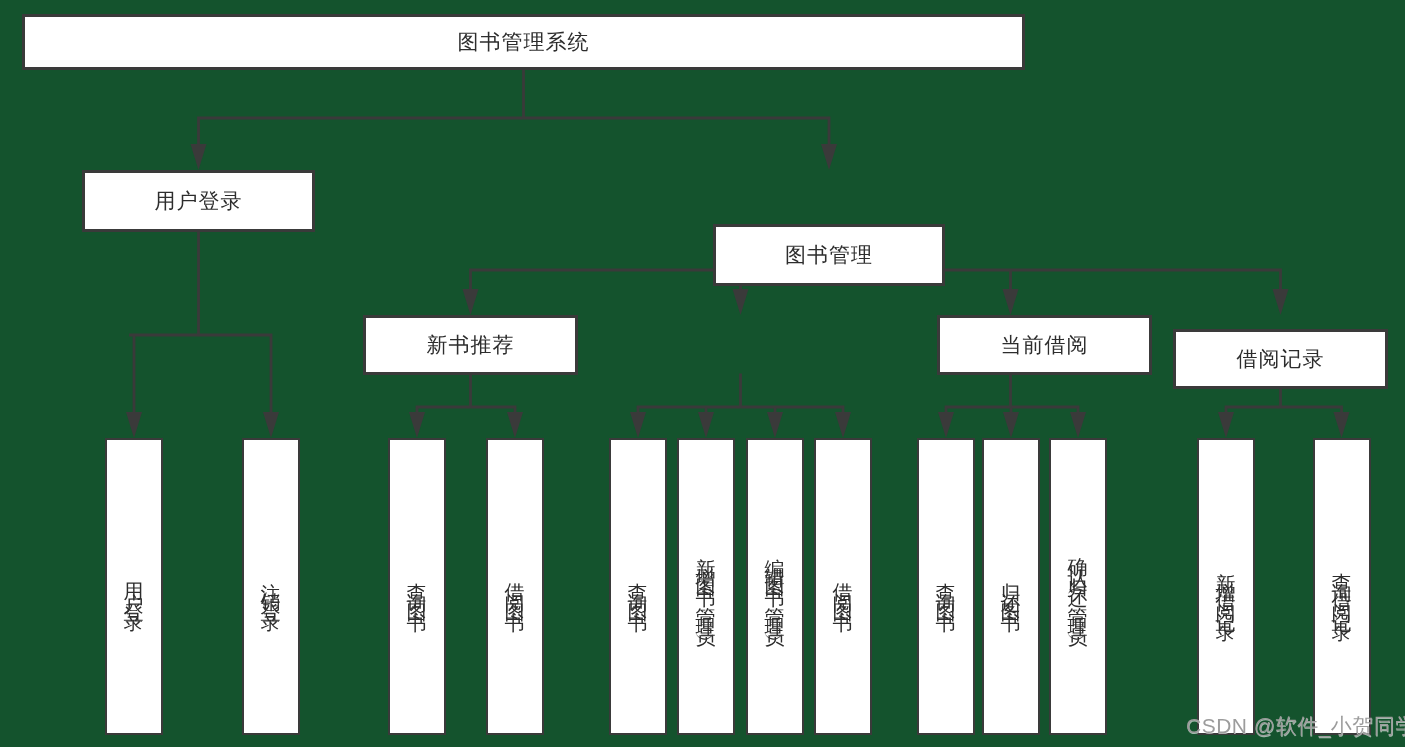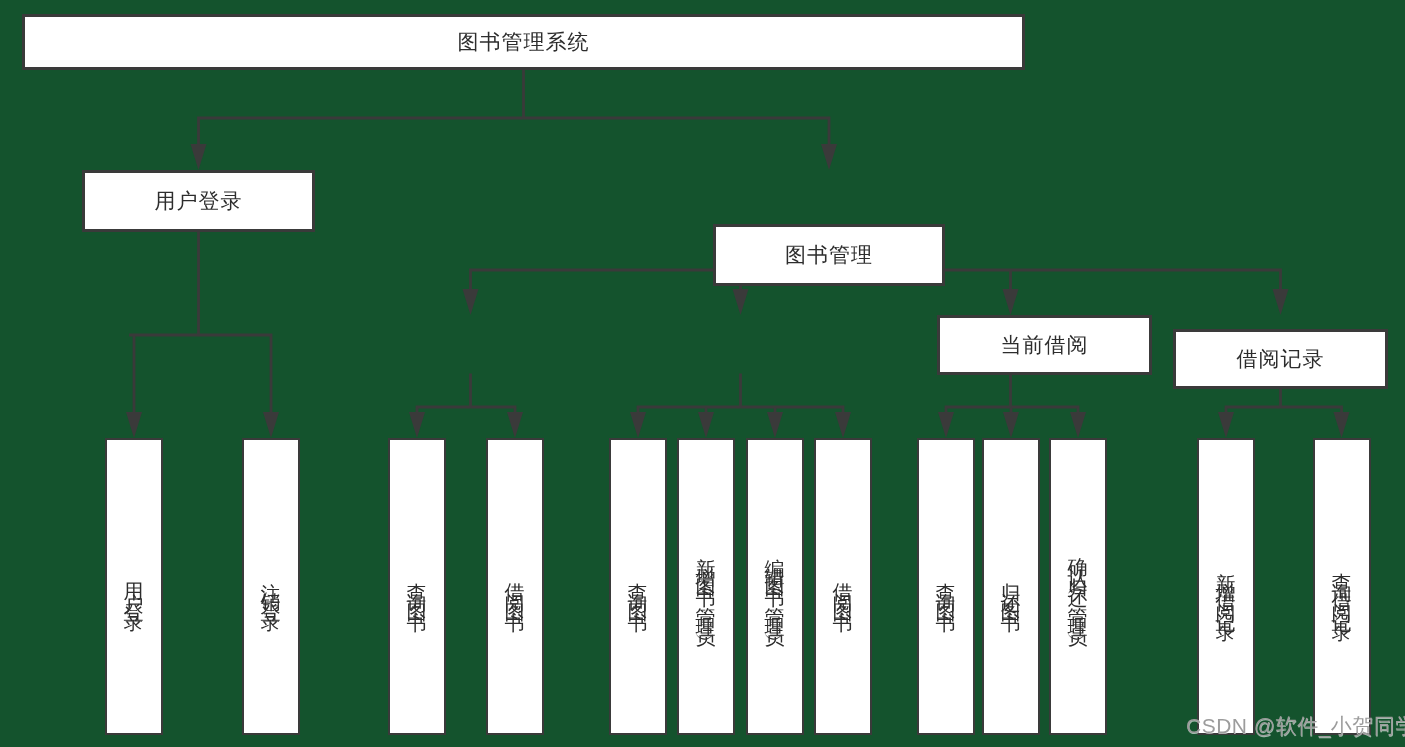--- a/index.html
+++ b/index.html
@@ -106,20 +106,21 @@
       <polygon points="1218,412 1234,412 1226,438"></polygon>
       <polygon points="1333.5,412 1349.5,412 1341.5,438"></polygon>
     </g>
   </svg>
 
   <div class="box hbox" style="left:22px; top:14px; width:1003px; height:56px;">图书管理系统</div>
 
   <div class="box hbox" style="left:82px; top:170px; width:233px; height:62px;">用户登录</div>
   <div class="box hbox" style="left:713px; top:176px; width:232px; height:62px;margin-top:48px;">图书管理</div>
 
+  <div class="box hbox" style="left:363px; top:315px; width:215px; height:60px;">新书推荐</div>
   <div class="box hbox" style="left:903px; top:315px; width:215px; height:60px;margin-left:34px;">当前借阅</div>
   <div class="box hbox" style="left:1173px; top:329px; width:215px; height:60px;">借阅记录</div>
 
   <div class="box vbox" style="left:105px; top:438px; width:58px; height:297px;">用户登录</div>
   <div class="box vbox" style="left:242px; top:438px; width:58px; height:297px;">注销登录</div>
 
   <div class="box vbox" style="left:388px; top:438px; width:58px; height:297px;">查询图书</div>
   <div class="box vbox" style="left:486px; top:438px; width:58px; height:297px;">借阅图书</div>
 
   <div class="box vbox" style="left:609px; top:438px; width:58px; height:297px;">查询图书</div>

